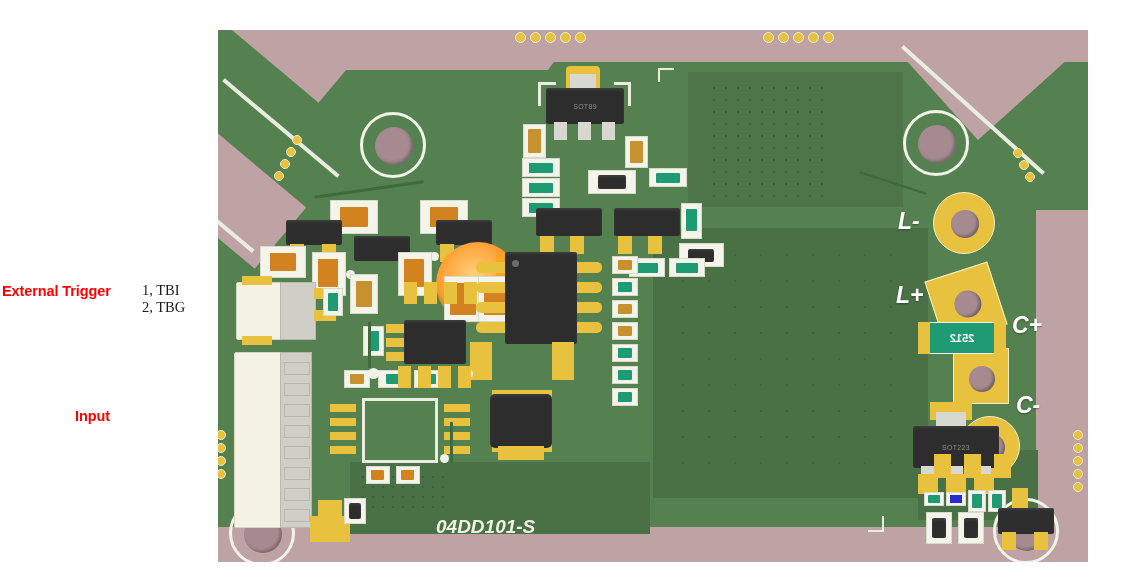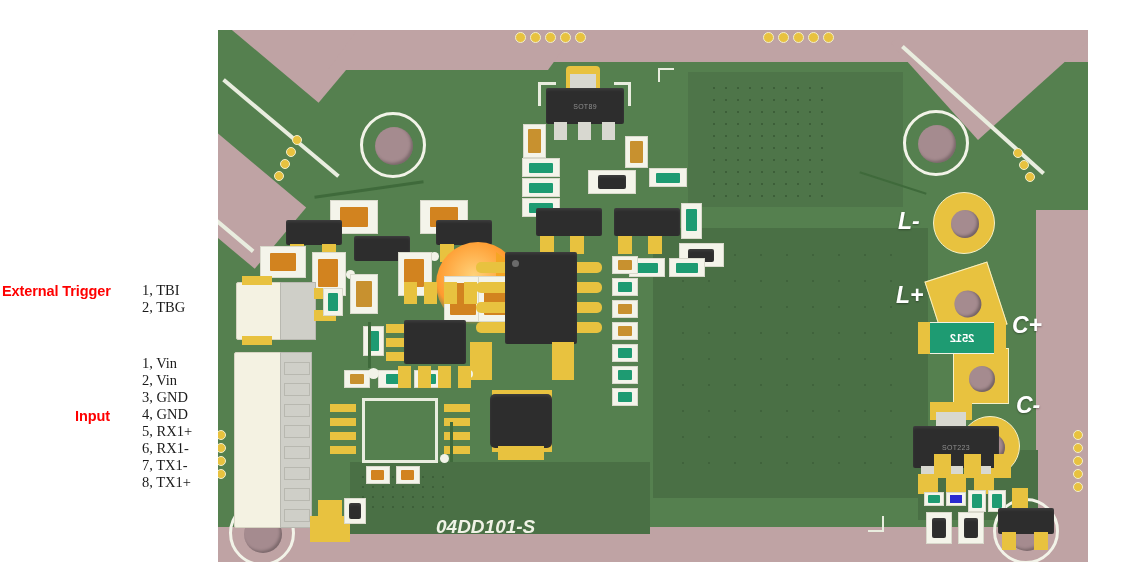--- a/index.html
+++ b/index.html
@@ -97,30 +97,20 @@
 
   <div class="ann-red" id="lbl-ext-trigger">External Trigger</div>
 
   <div class="pinlist" id="pins-trigger">
     <div>1, TBI</div>
     <div>2, TBG</div>
   </div>
 
   <div class="ann-red" id="lbl-input">Input</div>
 
-  <div class="pinlist" id="pins-input">
-    <div>1, Vin</div>
-    <div>2, Vin</div>
-    <div>3, GND</div>
-    <div>4, GND</div>
-    <div>5, RX1+</div>
-    <div>6, RX1-</div>
-    <div>7, TX1-</div>
-    <div>8, TX1+</div>
-  </div>
 </div>
 
 <div id="board">
 
   <div class="copper" style="left:-40px;top:-10px;width:210px;height:108px;
               transform:rotate(40deg);transform-origin:100% 0;"></div>
   <div class="copper" style="left:-70px;top:120px;width:150px;height:80px;
               transform:rotate(40deg);"></div>
   <div class="silkline" style="left:-12px;top:96px;width:150px;height:4px;transform:rotate(40deg);"></div>
   <div class="silkline" style="left:-62px;top:184px;width:110px;height:4px;transform:rotate(40deg);"></div>

